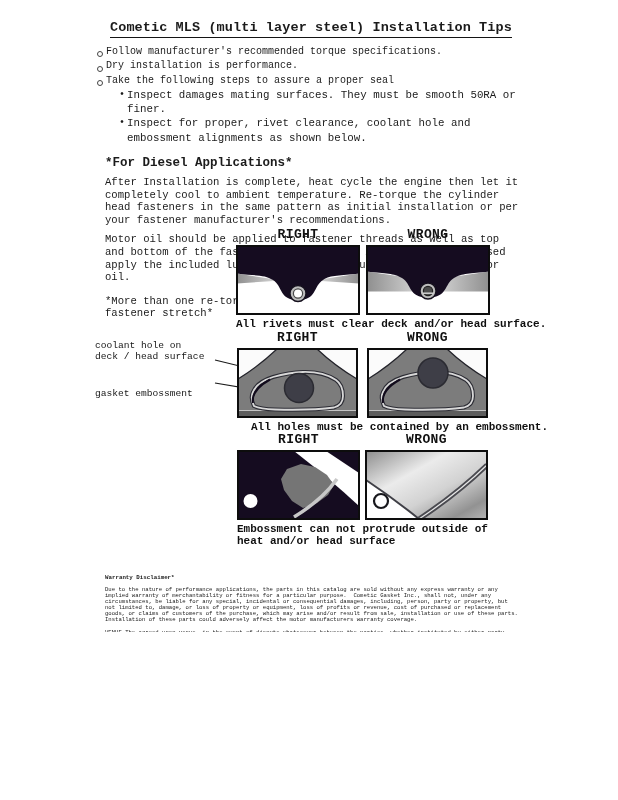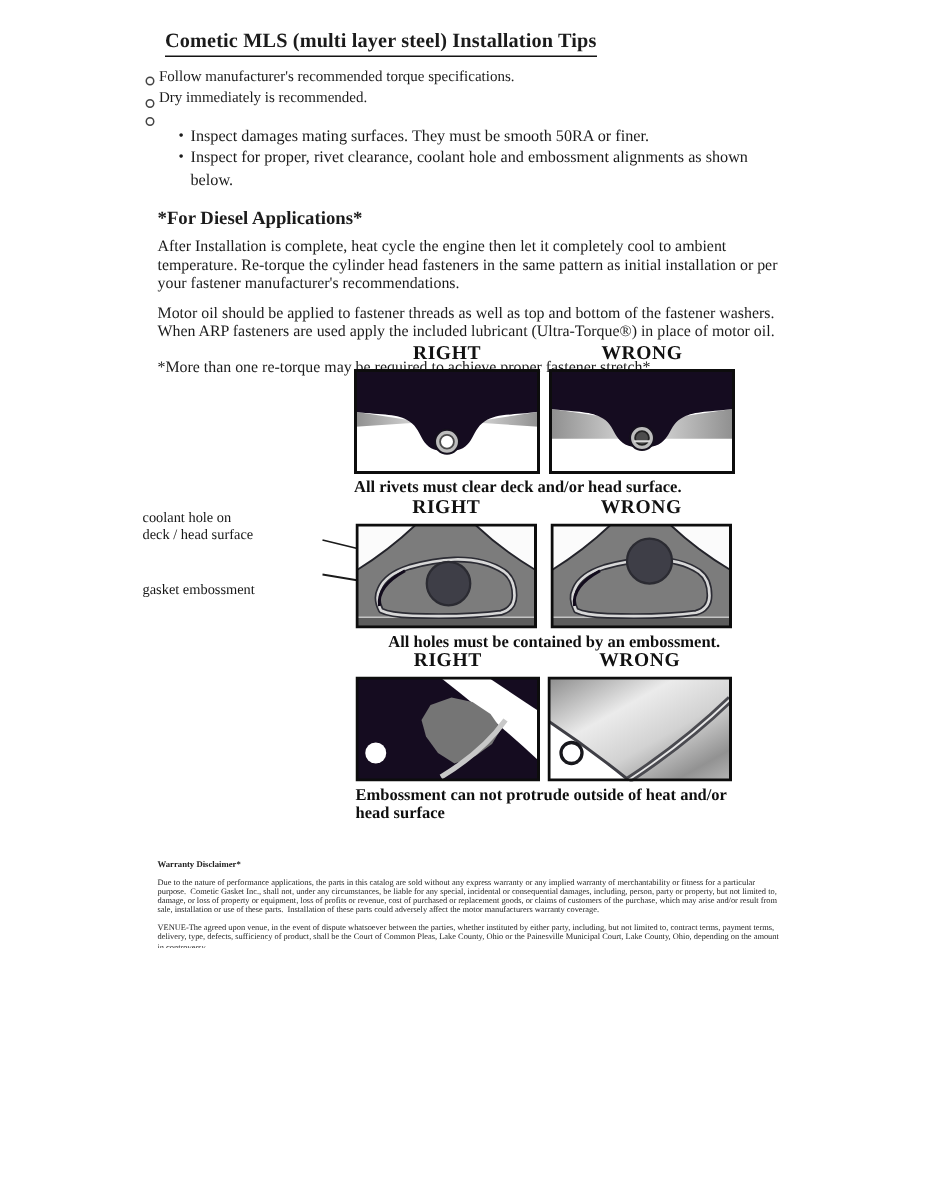--- a/index.html
+++ b/index.html
@@ -1,18 +1,18 @@
 <!DOCTYPE html>
 <html><head>
 <meta charset="utf-8">
 <style>
   html,body{margin:0;padding:0;background:#ffffff;}
   .page{
     position:relative; width:618px; height:632px; background:#ffffff;
-    font-family:Liberation Serif, serif; color:#1b1b1b;
+    font-family:Liberation Mono, monospace; color:#1b1b1b;
     overflow:hidden;
   }
   
   .textblock{position:absolute; left:105px; top:18px; width:416px;}
   .doc-title{
     display:inline-block; margin:0 0 7px 5px; font-size:13.5px; font-weight:700;
     border-bottom:1.6px solid #141414; padding-bottom:2px; letter-spacing:.1px;
   }
   .bullet-row{display:flex; align-items:center; line-height:14.3px; font-size:10px; margin-left:-8px;}
   .bullet-row .glyph{width:9px; flex:none; padding-top:4.5px;}
@@ -50,26 +50,27 @@
     <div class="bullet-row">
       <span class="glyph">
           <i class="circle-bullet"></i>
         </span>
       <span>Follow manufacturer's recommended torque specifications.</span>
     </div>
     <div class="bullet-row">
       <span class="glyph">
           <i class="circle-bullet"></i>
         </span>
-      <span>Dry immediately is recommended.</span>
+      <span>Dry installation is performance.</span>
     </div>
     <div class="bullet-row">
       <span class="glyph">
           <i class="circle-bullet"></i>
         </span>
+      <span>Take the following steps to assure a proper seal</span>
     </div>
     <div class="sub-row">
       <span class="glyph">•</span>
       <span>Inspect damages mating surfaces.  They must be smooth 50RA or finer.</span>
     </div>
     <div class="sub-row">
       <span class="glyph">•</span>
       <span>Inspect for proper, rivet clearance, coolant hole and embossment alignments as shown below.</span>
     </div>
 

